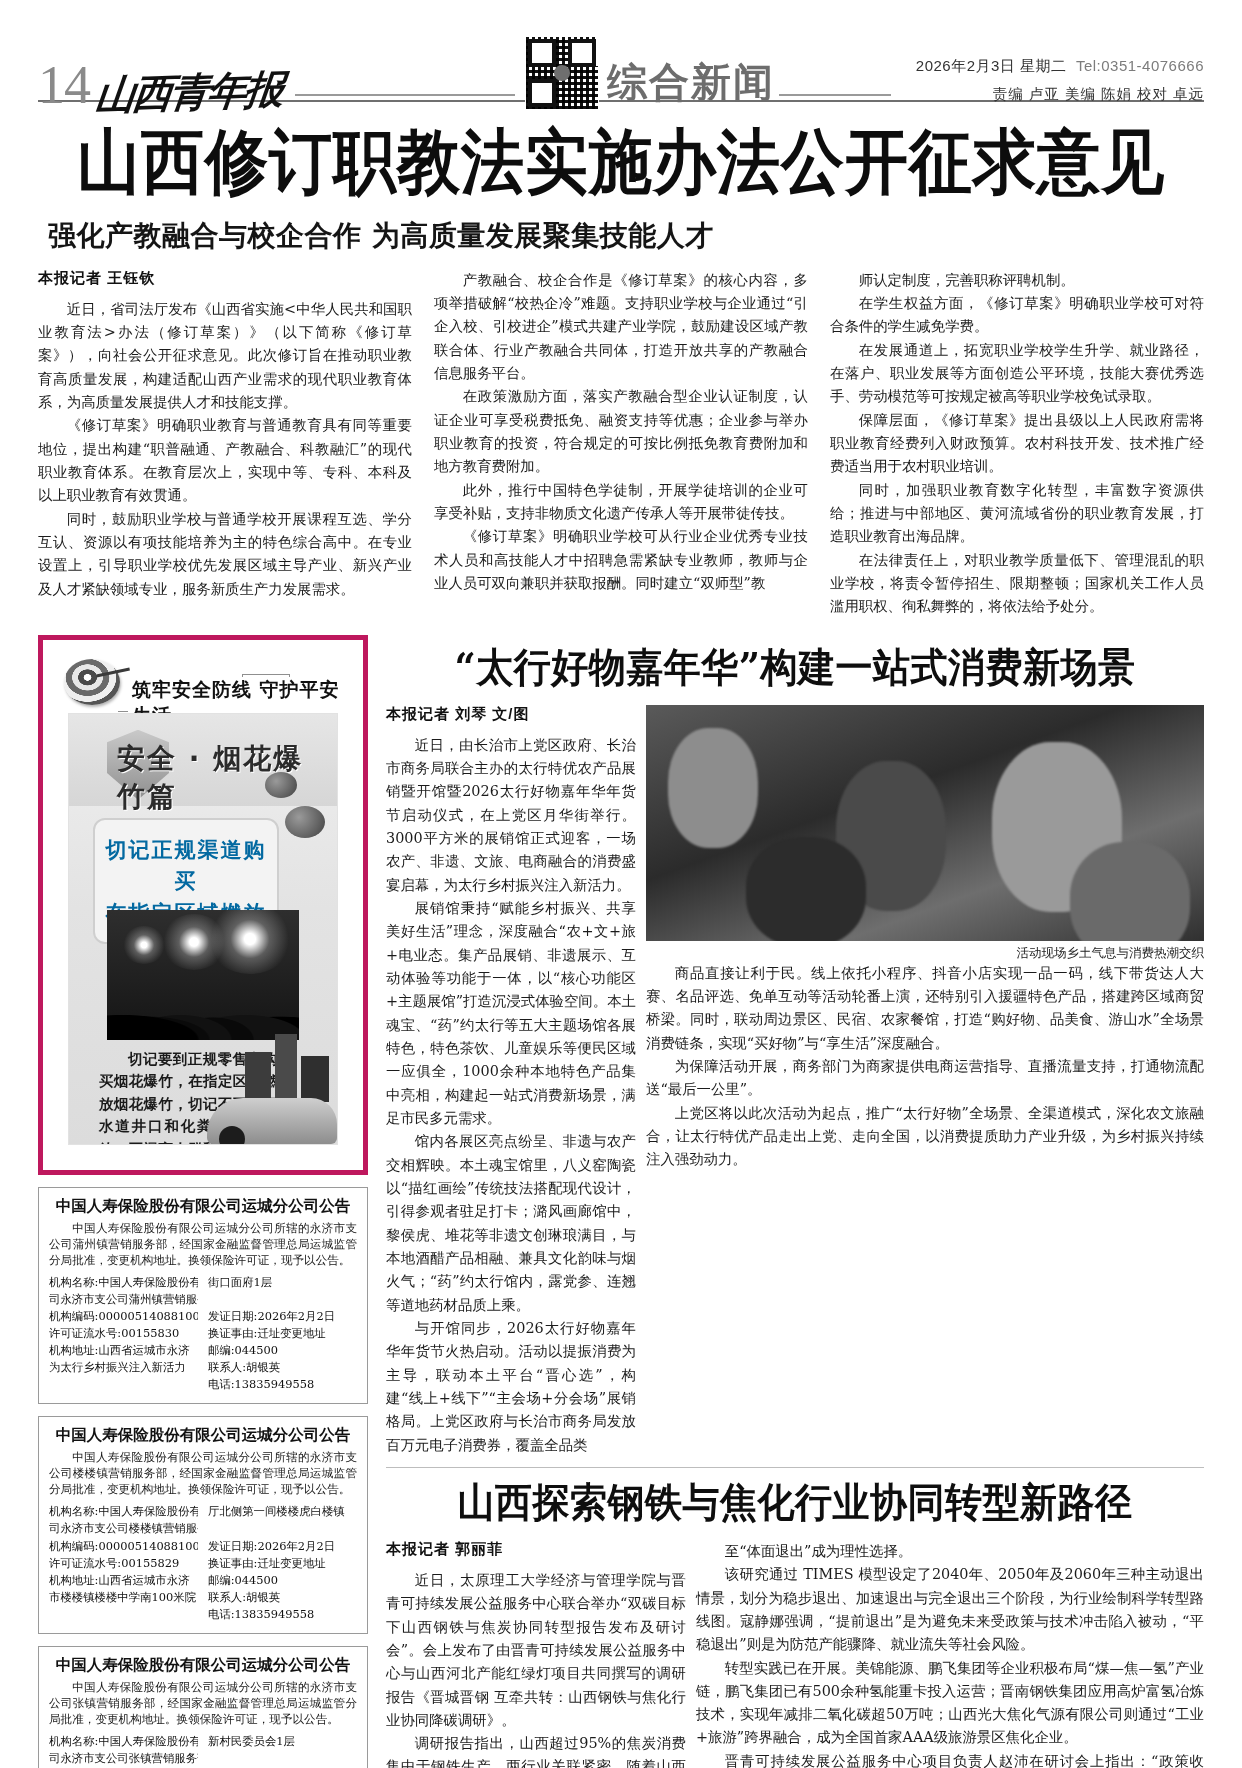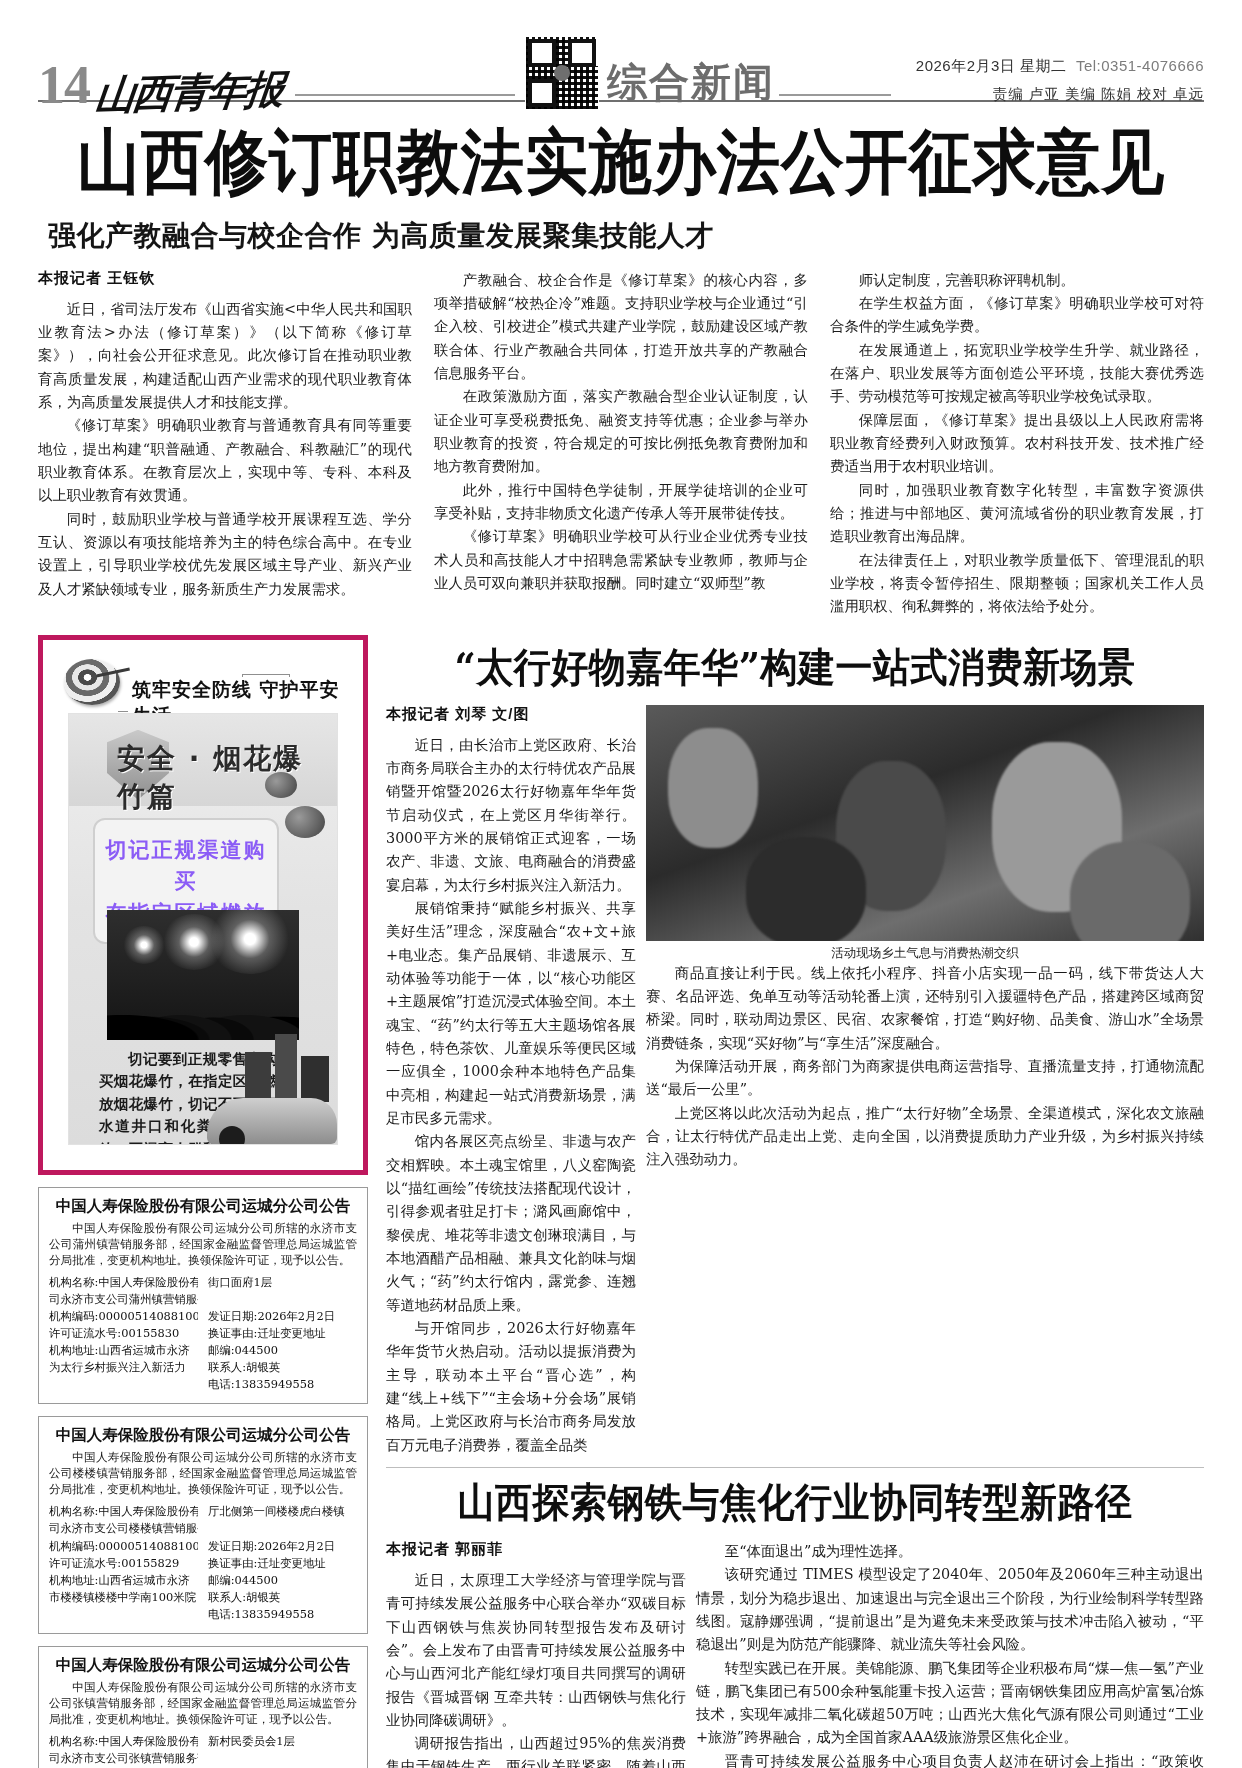--- a/index.html
+++ b/index.html
@@ -2,21 +2,21 @@
 <html><head>
 <meta charset="utf-8">
 <style>
   html,body{margin:0;padding:0;background:#fff;}
   body{width:1242px;height:1768px;font-family:"Liberation Serif","DejaVu Serif",serif;color:#111;position:relative;overflow:hidden;}
   .page{width:1242px;height:1768px;position:relative;padding:0;box-sizing:border-box;}
   .inner{position:absolute;left:38px;top:28px;width:1166px;}
 
   
   .masthead{display:flex;align-items:flex-end;height:84px;border-bottom:none;position:relative;}
-  .pagenum{font-family:"Liberation Serif",serif;font-size:54px;font-weight:700;color:#8a8a8a;line-height:1;letter-spacing:-1px;margin-right:6px;}
+  .pagenum{font-family:"Liberation Serif",serif;font-size:54px;font-weight:400;color:#8a8a8a;line-height:1;letter-spacing:-1px;margin-right:6px;}
   .paper-logo{font-family:"DejaVu Serif",serif;font-size:40px;font-weight:700;font-style:italic;letter-spacing:-3px;color:#111;line-height:1;transform:skewX(-8deg) rotate(-2deg);white-space:nowrap;}
   .rule-long{flex:0 0 auto;width:220px;height:0;border-top:2px solid #9a9a9a;margin:0 10px 16px 14px;}
   .qr{width:72px;height:72px;margin:0 8px 2px 0;background:
       repeating-linear-gradient(90deg,#111 0 3px,#fff 3px 6px),
       repeating-linear-gradient(0deg,#111 0 3px,transparent 3px 6px);
       background-blend-mode:multiply;position:relative;border:1px solid #fff;}
   .qr::before,.qr::after{content:"";position:absolute;width:20px;height:20px;border:4px solid #111;background:#fff;}
   .qr::before{left:2px;top:2px;box-shadow:46px 0 0 -1px #fff, 46px 0 0 0 transparent;}
   .qr::after{left:2px;bottom:2px;}
   .qr i{position:absolute;right:2px;top:2px;width:20px;height:20px;border:4px solid #111;background:#fff;}
@@ -56,21 +56,21 @@
   .s2{right:8px;width:34px;height:18px;}
   .poster-title{position:absolute;left:70px;top:22px;font-family:"DejaVu Sans",sans-serif;font-weight:700;font-size:19px;letter-spacing:1px;color:#111;background:#fff;padding:0 4px;}
   .poster-art{margin:2px 10px 10px;border:1px solid #e2e2e2;background:linear-gradient(180deg,#efefef,#e3e3e3 45%,#dcdcdc);position:relative;height:430px;overflow:hidden;}
   .art-band{position:absolute;left:0;right:0;top:0;height:92px;background:linear-gradient(180deg,#e6e6e6,#d6d6d6);}
   .shield{position:absolute;left:38px;top:16px;width:62px;height:70px;background:linear-gradient(180deg,#c9c9c9,#8f8f8f);clip-path:polygon(50% 0,100% 18%,100% 62%,50% 100%,0 62%,0 18%);}
   .art-title{position:absolute;left:48px;top:26px;right:4px;font-family:"DejaVu Sans",sans-serif;font-weight:700;font-size:28px;color:#2b2b2b;letter-spacing:2px;text-shadow:1px 1px 0 #fff;}
   .lantern{position:absolute;width:32px;height:26px;border-radius:50%;background:radial-gradient(circle at 35% 35%,#9a9a9a,#3f3f3f);}
   .l1{right:40px;top:58px;}
   .l2{right:12px;top:92px;width:40px;height:32px;}
   .callout{position:absolute;left:24px;right:58px;top:104px;border:2px solid #cfcfcf;border-radius:12px;background:#f3f3f3;padding:14px 10px;text-align:center;}
-  .callout div{font-family:"DejaVu Serif",serif;font-weight:700;font-size:21px;letter-spacing:2px;color:#8b5cf6;line-height:1.5;}
+  .callout div{font-family:"DejaVu Serif",serif;font-weight:700;font-size:21px;letter-spacing:2px;color:#0369a1;line-height:1.5;}
   .photo-strip{position:absolute;left:38px;right:38px;top:196px;height:130px;background:
      linear-gradient(180deg,#2e2e2e,#141414);overflow:hidden;}
   .fw{position:absolute;border-radius:50%;background:radial-gradient(circle,#fff 0 10%,rgba(255,255,255,.25) 35%,rgba(255,255,255,0) 70%);}
   .crowd{position:absolute;left:0;right:0;bottom:0;height:58px;background:
      radial-gradient(ellipse at 8% 100%,#000 0 30%,transparent 31%),
      radial-gradient(ellipse at 22% 100%,#0a0a0a 0 28%,transparent 29%),
      radial-gradient(ellipse at 38% 100%,#111 0 30%,transparent 31%),
      radial-gradient(ellipse at 55% 100%,#090909 0 27%,transparent 28%),
      radial-gradient(ellipse at 72% 100%,#121212 0 30%,transparent 31%),
      radial-gradient(ellipse at 90% 100%,#000 0 28%,transparent 29%);}
@@ -90,21 +90,21 @@
   .ad .kv .row{display:flex;gap:10px;}
   .ad .kv .row span{flex:1;white-space:nowrap;overflow:hidden;}
 
   
   .h2-title{font-family:"DejaVu Serif",serif;font-weight:700;font-size:37px;letter-spacing:.5px;text-align:center;margin:8px 0 0;color:#0e0e0e;transform:scaleY(1.08);}
   .a2-body{display:flex;gap:10px;margin-top:12px;}
   .a2-left{width:250px;flex:0 0 250px;}
   .a2-right{flex:1;}
   .photo{width:100%;height:236px;background:linear-gradient(160deg,#5a5a5a,#2b2b2b 40%,#6e6e6e 70%,#303030);position:relative;overflow:hidden;}
   .photo .pblob{position:absolute;border-radius:45%;filter:blur(1px);}
-  .photo-cap{font-size:12.5px;color:#222;margin-top:4px;text-align:center;font-family:"DejaVu Serif",serif;}
+  .photo-cap{font-size:12.5px;color:#222;margin-top:4px;text-align:right;font-family:"DejaVu Serif",serif;}
   .h3-title{font-family:"DejaVu Serif",serif;font-weight:700;font-size:37px;letter-spacing:.5px;text-align:center;margin:6px 0 0;color:#0e0e0e;transform:scaleY(1.08);}
   .divider{border-top:1px solid #bdbdbd;margin:10px 0;}
 </style>
 </head>
 <body>
 
 <div class="page">
  <div class="inner">
 
   <div class="masthead">

